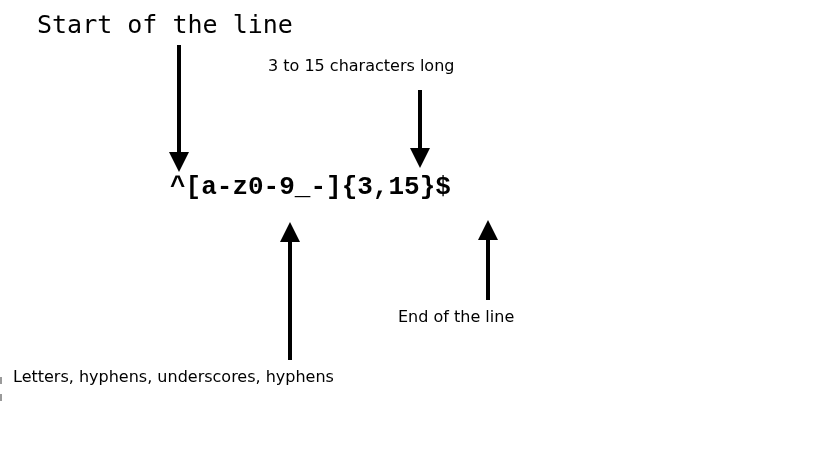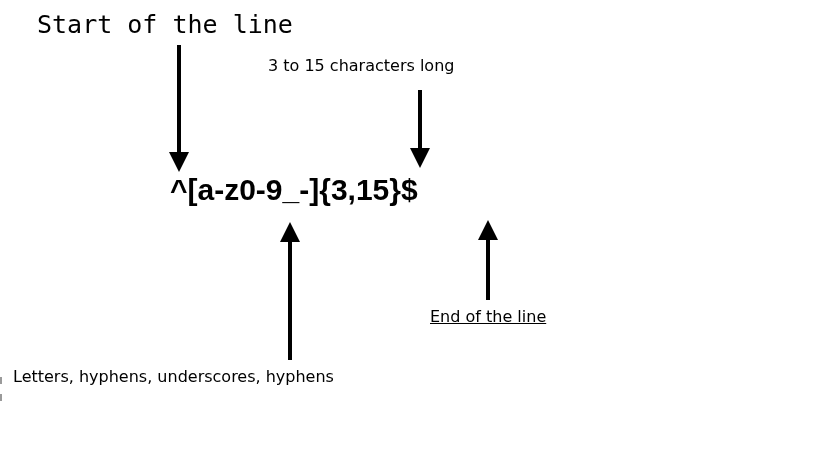--- a/index.html
+++ b/index.html
@@ -27,23 +27,23 @@
     font-size: 25px;
   }
   .sans {
     font-family: "DejaVu Sans", "Liberation Sans", sans-serif;
     font-size: 16px;
   }
   .regex {
     position: absolute;
     left: 170px;
     top: 172px;
-    font-family: Liberation Sans, sans-serif;
+    font-family: Liberation Mono, monospace;
     font-weight: bold;
-    font-size: 30px;
+    font-size: 26px;
     line-height: 1.2;
     white-space: nowrap;
     color: #000000;
   }
   .arrow {
     position: absolute;
     width: 22px;
     display: flex;
     flex-direction: column;
     align-items: center;
@@ -67,21 +67,21 @@
     border-right: 10px solid transparent;
     border-bottom: 20px solid #000000;
   }
   #arrow-start  { left: 168px; top: 45px;  height: 127px; }
   #arrow-length { left: 409px; top: 90px;  height: 78px;  }
   #arrow-class  { left: 279px; top: 222px; height: 138px; }
   #arrow-end    { left: 477px; top: 220px; height: 80px;  }
 
   #lbl-start  { left: 37px;  top: 11px;  }
   #lbl-length { left: 268px; top: 57px;  }
-  #lbl-end    { left: 430px; top: 308px; text-decoration: underline; }
+  #lbl-end    { left: 398px; top: 308px; }
   #lbl-class  { left: 13px;  top: 368px; }
 
   .edge-artifact {
     position: absolute;
     left: 0;
     width: 2px;
     height: 7px;
     background: #9a9a9a;
   }
   #edge-artifact-1 { top: 377px; }

